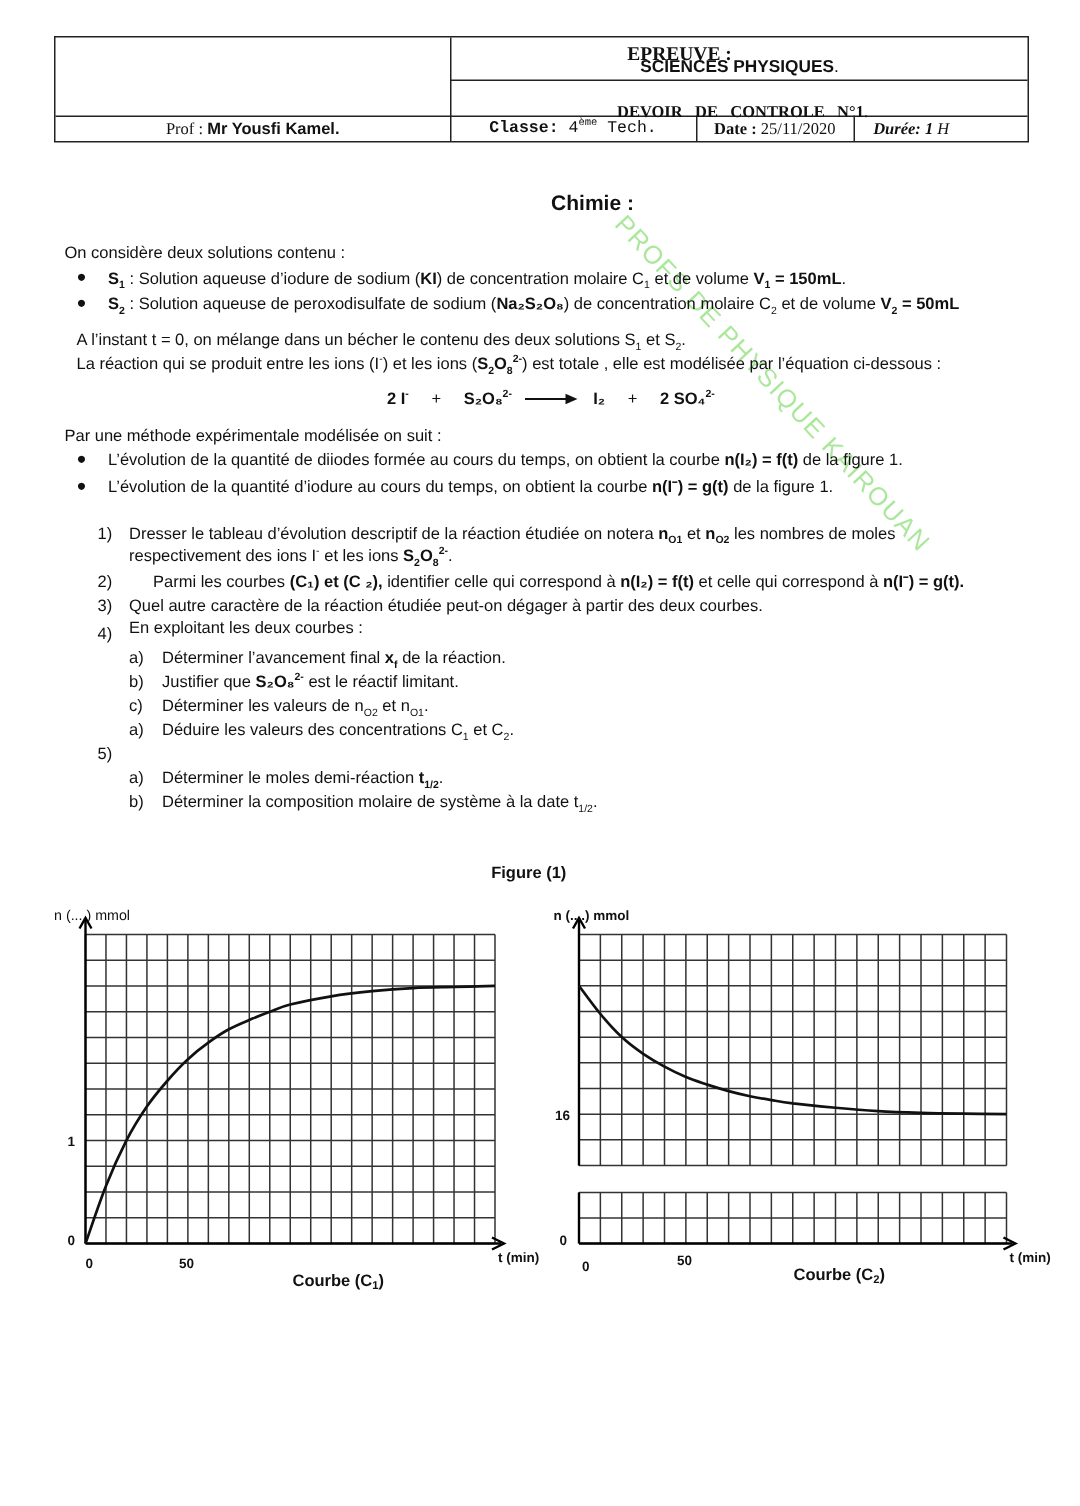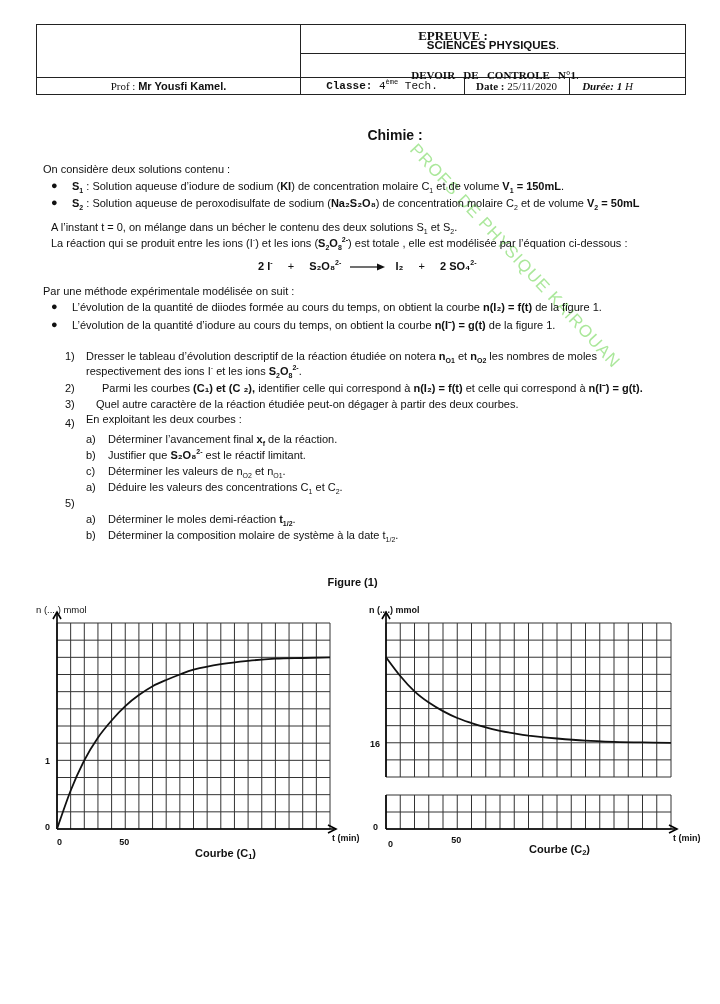--- a/index.html
+++ b/index.html
@@ -116,21 +116,21 @@
   <span>Dresser le tableau d’évolution descriptif de la réaction étudiée on notera </span><span class="b">n<sub>O1</sub></span><span> et </span><span class="b">n<sub>O2</sub></span><span> les nombres de moles</span>
 </div>
 <div class="txt" style="left:86px;top:364px;">
   <span>respectivement des ions I</span><sup>-</sup><span> et les ions </span><span class="b">S<sub>2</sub>O<sub>8</sub><sup>2-</sup></span>.
 </div>
 <div class="txt" style="left:65px;top:381px;">2)</div>
 <div class="txt" style="left:82px;top:381px;margin-left:20px;">
   <span>Parmi les courbes </span><span class="b">(C₁) et (C ₂),</span><span> identifier celle qui correspond à </span><span class="b">n(I₂) = f(t)</span><span> et celle qui correspond à </span><span class="b">n(I⁻) = g(t).</span>
 </div>
 <div class="txt" style="left:65px;top:397px;">3)</div>
-<div class="txt" style="left:96px;top:397px;">Quel autre caractère de la réaction étudiée peut-on dégager à partir des deux courbes.</div>
+<div class="txt" style="left:86px;top:397px;">Quel autre caractère de la réaction étudiée peut-on dégager à partir des deux courbes.</div>
 
 <div class="txt" style="left:65px;top:416px;">4)</div>
 <div class="txt" style="left:86px;top:412px;">En exploitant les deux courbes :</div>
 
 <div class="txt" style="left:86px;top:432px;">a)</div>
 <div class="txt" style="left:108px;top:432px;"><span>Déterminer  l’avancement final </span><span class="b">x</span><sub class="b">f</sub><span> de la réaction.</span></div>
 
 <div class="txt" style="left:86px;top:448px;">b)</div>
 <div class="txt" style="left:108px;top:448px;"><span>Justifier que </span><span class="b">S₂O₈</span><sup class="b">2-</sup><span>  est le réactif limitant.</span></div>
 

